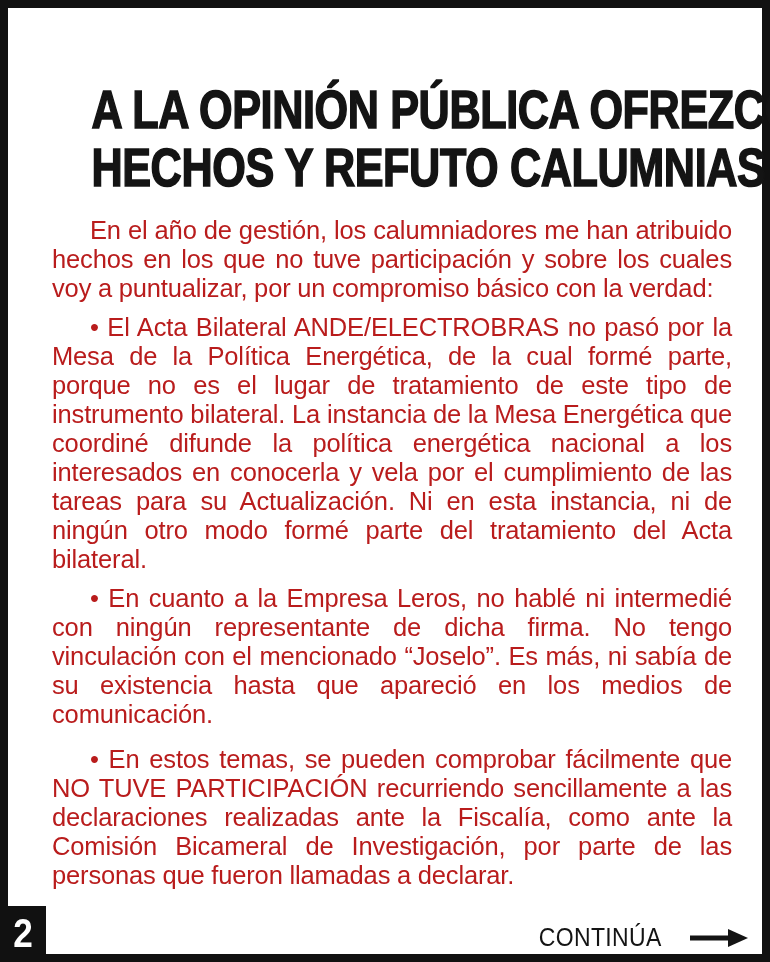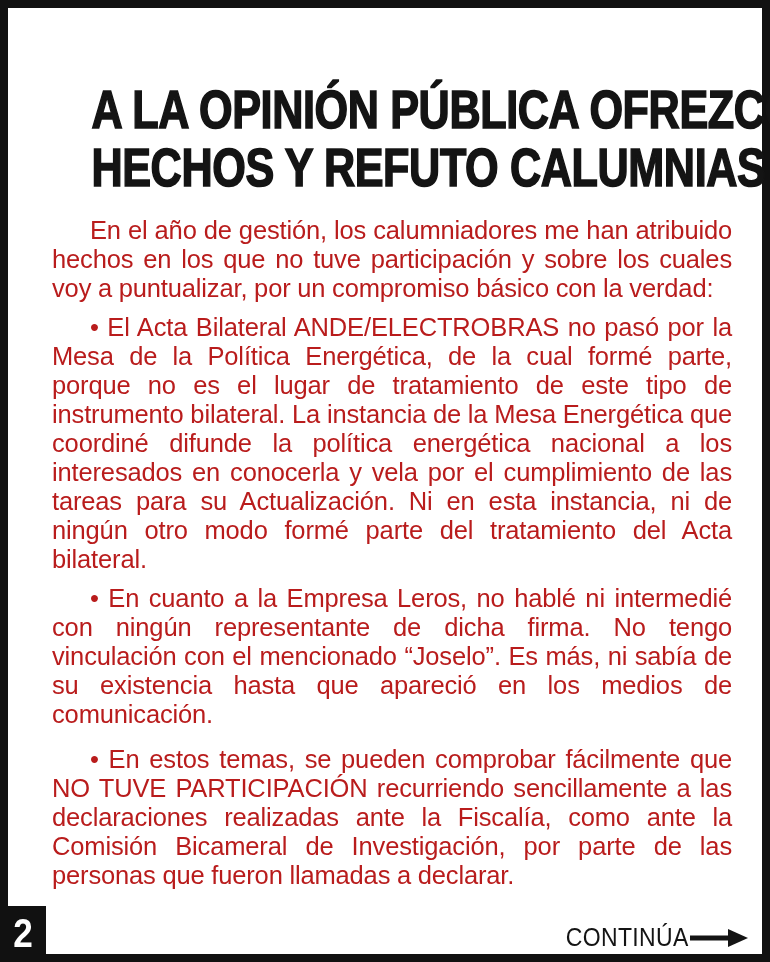--- a/index.html
+++ b/index.html
@@ -106,21 +106,21 @@
     transform: scaleX(0.88);
     padding-bottom: 3px;
   }
 
   .continues {
     position: absolute;
     right: 22px;
     bottom: 12px;
     display: flex;
     align-items: center;
-    gap: 1px;
+    gap: 28px;
     color: #141414;
   }
   .continues .label {
     font-family: "Liberation Sans Narrow", "Liberation Sans", sans-serif;
     font-size: 25px;
     line-height: 1;
     letter-spacing: 0.4px;
     transform: scaleX(0.92);
     transform-origin: right center;
     white-space: nowrap;

